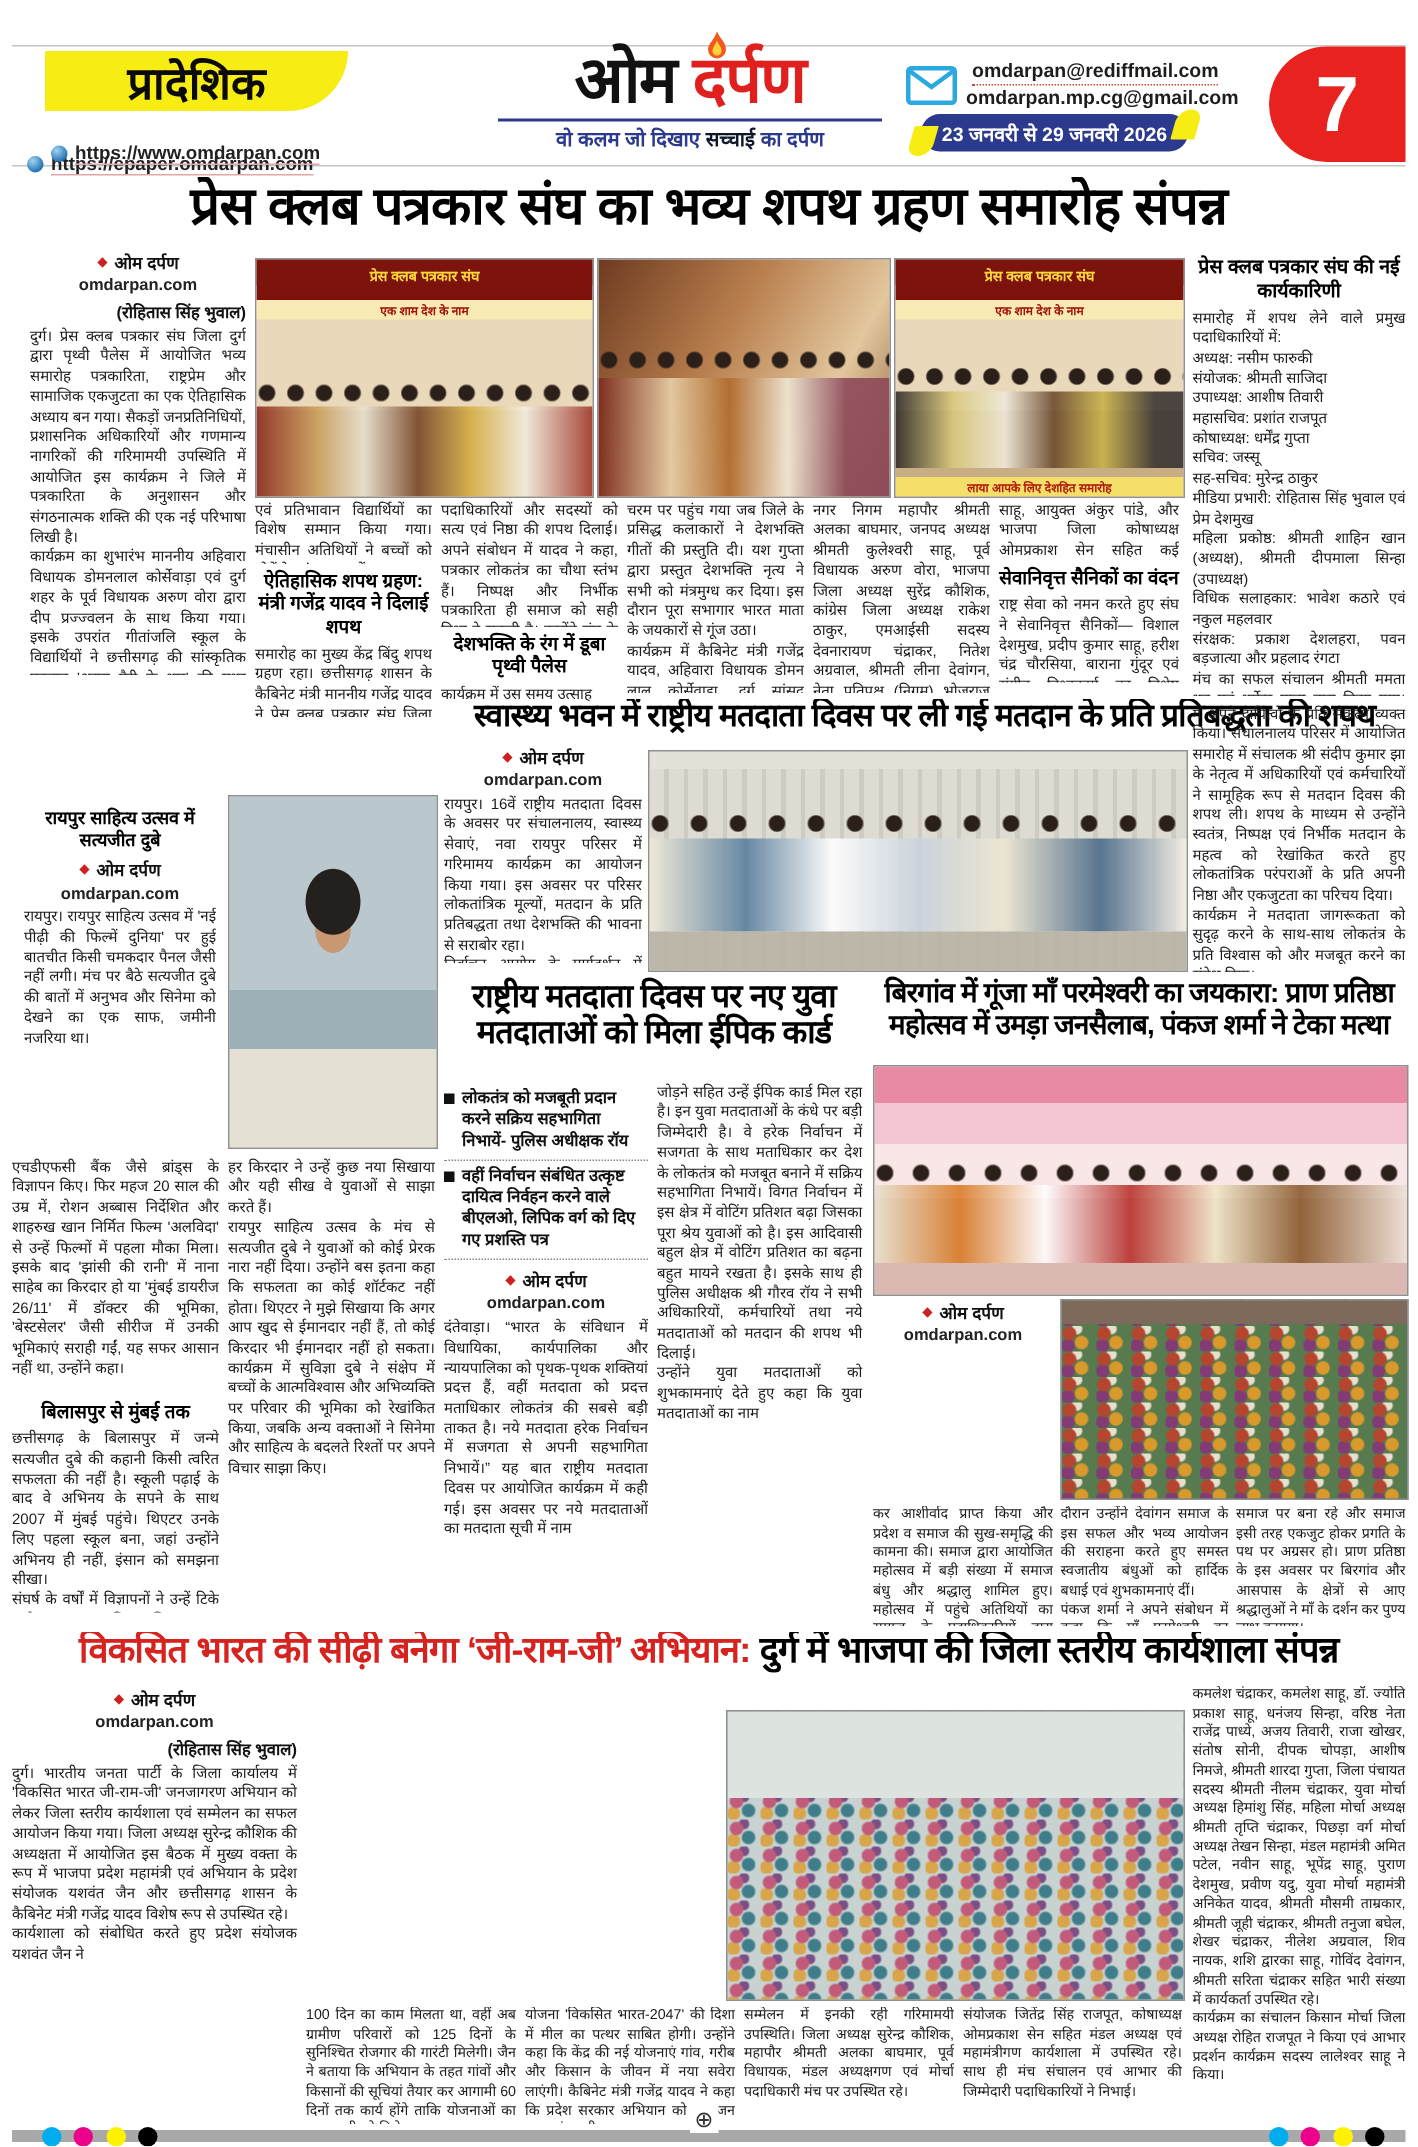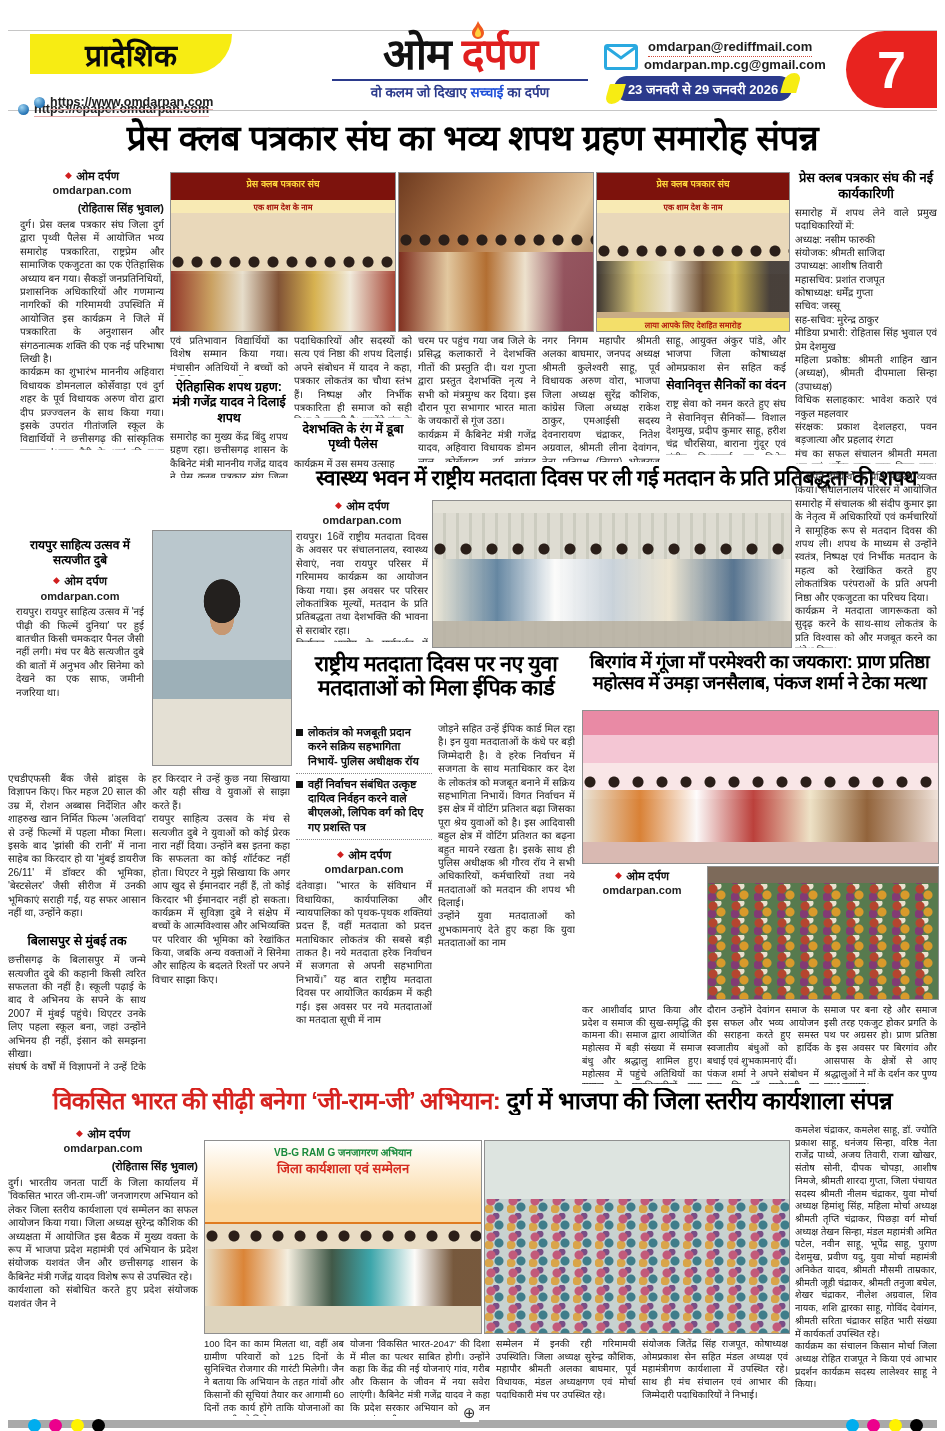--- a/index.html
+++ b/index.html
@@ -13,21 +13,21 @@
   .urlrow{display:flex;align-items:center;gap:5px;font-size:12.5px;font-weight:bold;color:#222;}
   .urlrow .txt{border-bottom:1px solid #e3a6a6;}
   .cicon{width:11px;height:11px;border-radius:50%;display:inline-block;
          background:radial-gradient(circle at 35% 30%,#9fd4f2,#2574b5 70%,#123f6b);}
   .masthead{text-align:center;}
   .mast-title{font-size:43px;font-weight:900;letter-spacing:-1px;line-height:1;position:relative;display:inline-block;}
   .mast-black{color:#111;}
   .mast-red{color:#e01f1f;}
   .mast-rule{height:2px;background:#2b3a8c;margin:3px 12px 2px;}
   .tagline{font-size:13.5px;font-weight:bold;color:#2b3a8c;}
-  .tag-red{color:#1d4ed8;margin-top:44px;}
+  .tag-red{color:#0f172a;margin-top:44px;}
   .emailline{font-size:13px;font-weight:bold;color:#1d1d1d;line-height:1.35;}
   .emailline.first{border-bottom:1px dotted #d04a3a;}
   .datepill{background:#2b3a8c;border-radius:13px;color:#ffffff;font-size:13px;font-weight:bold;
             display:flex;align-items:center;justify-content:center;position:relative;}
   .dateswoosh{position:absolute;width:16px;height:20px;background:#f7ec13;z-index:0;}
   .dateswoosh.l{left:-7px;bottom:-3px;border-radius:2px 0 16px 14px;transform:skewX(-16deg);}
   .dateswoosh.r{right:-7px;top:-3px;border-radius:16px 14px 0 2px;transform:skewX(-16deg);}
   .pagetab{background:#e8231f;border-radius:54px 0 0 54px;display:flex;align-items:center;justify-content:center;
            color:#fff;font-size:52px;font-weight:900;}
   
@@ -292,29 +292,20 @@
   <div class="abs" style="left:8px;top:1124px;width:190px;height:292px;">
     <div class="byline">
       <div><span class="dia">◆</span> <span class="nm">ओम दर्पण</span></div>
       <div class="site">omdarpan.com</div>
     </div>
     <div class="reporter">(रोहितास सिंह भुवाल)</div>
     <div class="col" style="height:232px;">दुर्ग। भारतीय जनता पार्टी के जिला कार्यालय में 'विकसित भारत जी-राम-जी' जनजागरण अभियान को लेकर जिला स्तरीय कार्यशाला एवं सम्मेलन का सफल आयोजन किया गया। जिला अध्यक्ष सुरेन्द्र कौशिक की अध्यक्षता में आयोजित इस बैठक में मुख्य वक्ता के रूप में भाजपा प्रदेश महामंत्री एवं अभियान के प्रदेश संयोजक यशवंत जैन और छत्तीसगढ़ शासन के कैबिनेट मंत्री गजेंद्र यादव विशेष रूप से उपस्थित रहे।
 कार्यशाला को संबोधित करते हुए प्रदेश संयोजक यशवंत जैन ने</div>
   </div>
 
-  <div class="ph ph-bjp" style="left:204px;top:1140px;width:276px;height:192px;">
-    <div class="bjpbanner">
-      <div class="l1">VB-G RAM G जनजागरण अभियान</div>
-      <div class="l2">जिला कार्यशाला एवं सम्मेलन</div>
-    </div>
-    <i class="heads" style="top:46%;background-size:22px 14px;"></i>
-    <i class="torso" style="top:56%;height:30%;background:linear-gradient(90deg,#e8dcc2,#d97b28 14%,#f5f0e2 30%,#2e4a3a 46%,#2aa0a8 60%,#ffffff 76%,#6a4a2e 90%);"></i>
-    <i class="torso" style="bottom:0;height:14%;background:#ddd3bc;"></i>
-  </div>
   <div class="ph ph-hall" style="left:484px;top:1140px;width:304px;height:192px;"></div>
 
   <div class="abs col small" style="left:204px;top:1338px;width:140px;height:78px;">100 दिन का काम मिलता था, वहीं अब ग्रामीण परिवारों को 125 दिनों के सुनिश्चित रोजगार की गारंटी मिलेगी। जैन ने बताया कि अभियान के तहत गांवों और किसानों की सूचियां तैयार कर आगामी 60 दिनों तक कार्य होंगे ताकि योजनाओं का लाभ सभी को मिले।</div>
   <div class="abs col small" style="left:350px;top:1338px;width:140px;height:78px;">योजना 'विकसित भारत-2047' की दिशा में मील का पत्थर साबित होगी। उन्होंने कहा कि केंद्र की नई योजनाएं गांव, गरीब और किसान के जीवन में नया सवेरा लाएंगी। कैबिनेट मंत्री गजेंद्र यादव ने कहा कि प्रदेश सरकार अभियान को जन-जन तक पहुंचाएगी।</div>
   <div class="abs col small" style="left:642px;top:1338px;width:146px;height:78px;">संयोजक जितेंद्र सिंह राजपूत, कोषाध्यक्ष ओमप्रकाश सेन सहित मंडल अध्यक्ष एवं महामंत्रीगण कार्यशाला में उपस्थित रहे। साथ ही मंच संचालन एवं आभार की जिम्मेदारी पदाधिकारियों ने निभाई।</div>
   <div class="abs col small" style="left:496px;top:1338px;width:140px;height:78px;">सम्मेलन में इनकी रही गरिमामयी उपस्थिति। जिला अध्यक्ष सुरेन्द्र कौशिक, महापौर श्रीमती अलका बाघमार, पूर्व विधायक, मंडल अध्यक्षगण एवं मोर्चा पदाधिकारी मंच पर उपस्थित रहे।</div>
 
   <div class="abs col small" style="left:795px;top:1124px;width:142px;height:284px;">कमलेश चंद्राकर, कमलेश साहू, डॉ. ज्योति प्रकाश साहू, धनंजय सिन्हा, वरिष्ठ नेता राजेंद्र पाध्ये, अजय तिवारी, राजा खोखर, संतोष सोनी, दीपक चोपड़ा, आशीष निमजे, श्रीमती शारदा गुप्ता, जिला पंचायत सदस्य श्रीमती नीलम चंद्राकर, युवा मोर्चा अध्यक्ष हिमांशु सिंह, महिला मोर्चा अध्यक्ष श्रीमती तृप्ति चंद्राकर, पिछड़ा वर्ग मोर्चा अध्यक्ष तेखन सिन्हा, मंडल महामंत्री अमित पटेल, नवीन साहू, भूपेंद्र साहू, पुराण देशमुख, प्रवीण यदु, युवा मोर्चा महामंत्री अनिकेत यादव, श्रीमती मौसमी ताम्रकार, श्रीमती जूही चंद्राकर, श्रीमती तनुजा बघेल, शेखर चंद्राकर, नीलेश अग्रवाल, शिव नायक, शशि द्वारका साहू, गोविंद देवांगन, श्रीमती सरिता चंद्राकर सहित भारी संख्या में कार्यकर्ता उपस्थित रहे।
 कार्यक्रम का संचालन किसान मोर्चा जिला अध्यक्ष रोहित राजपूत ने किया एवं आभार प्रदर्शन कार्यक्रम सदस्य लालेश्वर साहू ने किया।</div>
 

